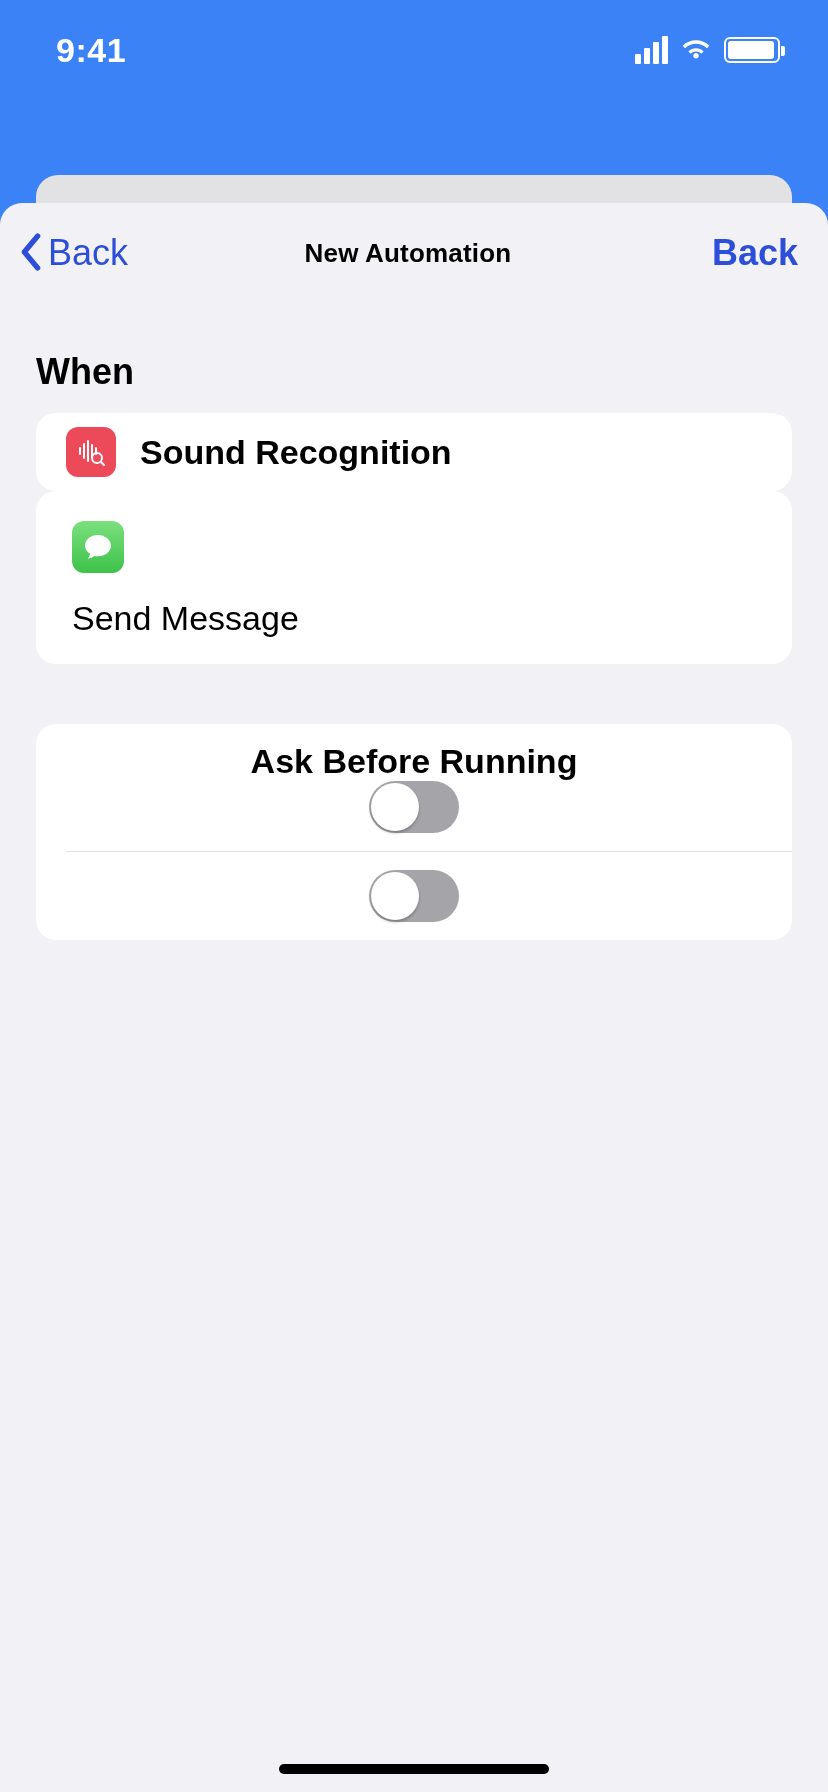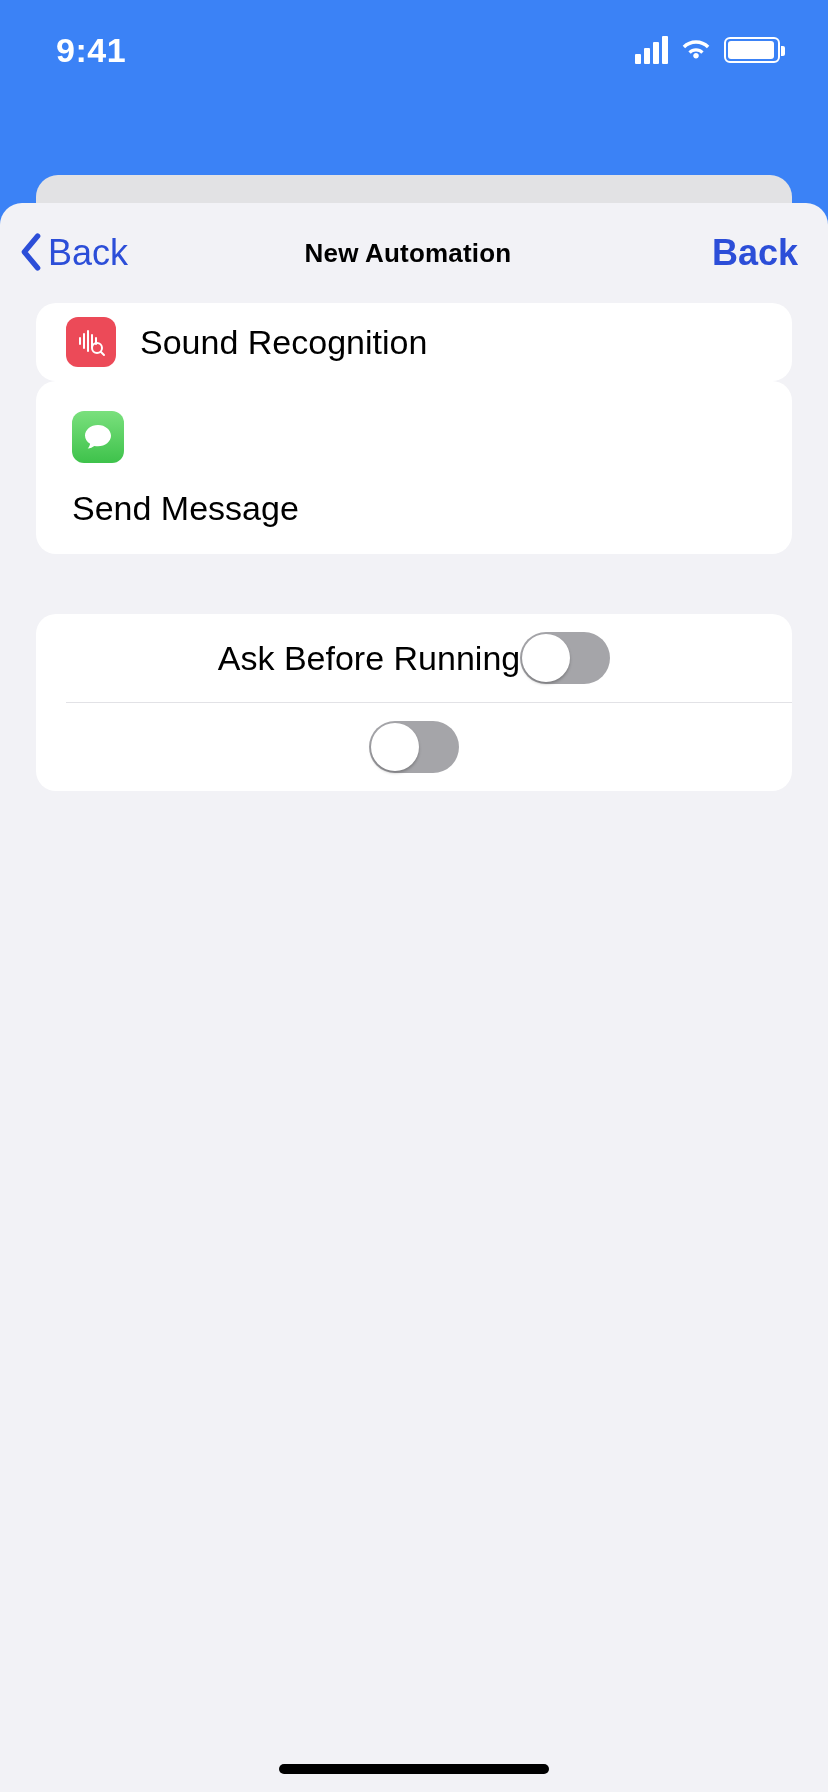--- a/index.html
+++ b/index.html
@@ -33,34 +33,34 @@
     .nav-back .chev { width:26px; height:40px; }
     .nav-title { font-size:26px; font-weight:700; color:#000; letter-spacing:0.2px; }
     .nav-done { color:#2c4ed8; font-size:36px; font-weight:600; min-width:180px; text-align:right;}
 
     
     .content { padding: 0 36px; }
     .section-header { font-size:36px; font-weight:700; color:#000; margin-top:48px; margin-bottom:20px; }
 
     .card { background:#fff; border-radius:20px; overflow:hidden; }
 
-    .row { display:flex; align-items:center; min-height:78px; padding:0 30px; }
+    .row { display:flex; align-items:center; min-height:78px; padding:0 30px;font-weight:bold; }
     .row + .row-sep { height:1px; background:#e2e2e6; margin-left:30px; }
 
     .when-row { padding:14px 30px; gap:24px; }
     .icon-box { width:50px; height:50px; border-radius:12px; display:flex; align-items:center; justify-content:center; flex-shrink:0; }
     .icon-sound { background:#ec4a58; }
     .row-label { font-size:34px; color:#000; }
 
     .do-card { padding:30px 36px 26px; }
     .do-icon { width:52px; height:52px; border-radius:12px; background:linear-gradient(180deg,#7ae07d,#3ec24b); display:flex; align-items:center; justify-content:center; margin-bottom:26px;}
     .do-title { font-size:34px; font-weight:400; color:#000; }
 
     .options-card { margin-top:60px; }
-    .option-row { justify-content:center; padding:18px 30px; }
+    .option-row { justify-content:center; padding:18px 30px;flex-direction:column; }
     .option-label { font-size:34px; color:#000; }
 
     .toggle { width:90px; height:52px; background:#A5A5A9; border-radius:26px; position:relative; flex-shrink:0;}
     .toggle-knob { position:absolute; width:48px; height:48px; background:#fff; border-radius:50%; top:2px; left:2px; box-shadow:0 2px 3px rgba(0,0,0,0.25); }
 
     
     .home-ind { position:absolute; bottom:18px; left:50%; transform:translateX(-50%); width:270px; height:10px; background:#000; border-radius:5px; }
   </style>
 </head>
 <body>
@@ -97,20 +97,21 @@
             <polyline points="14,3 4,15 14,27" fill="none" stroke="#2c4ed8" stroke-width="4" stroke-linecap="round" stroke-linejoin="round"></polyline>
           </svg>
         <span>Back</span>
       </div>
       <div class="nav-title">New Automation</div>
       <div class="nav-done">Back</div>
     </div>
 
     <div class="content">
 
+      <div class="section-header">When</div>
       <div class="card">
         <div class="row when-row">
           <div class="icon-box icon-sound">
             <svg width="30" height="30" viewBox="0 0 30 30">
               <g stroke="#fff" stroke-width="2" stroke-linecap="round" fill="none">
                 <line x1="4" y1="11" x2="4" y2="17"></line>
                 <line x1="8" y1="7" x2="8" y2="21"></line>
                 <line x1="12" y1="4" x2="12" y2="24"></line>
                 <line x1="16" y1="8" x2="16" y2="20"></line>
                 <line x1="20" y1="11" x2="20" y2="17"></line>

